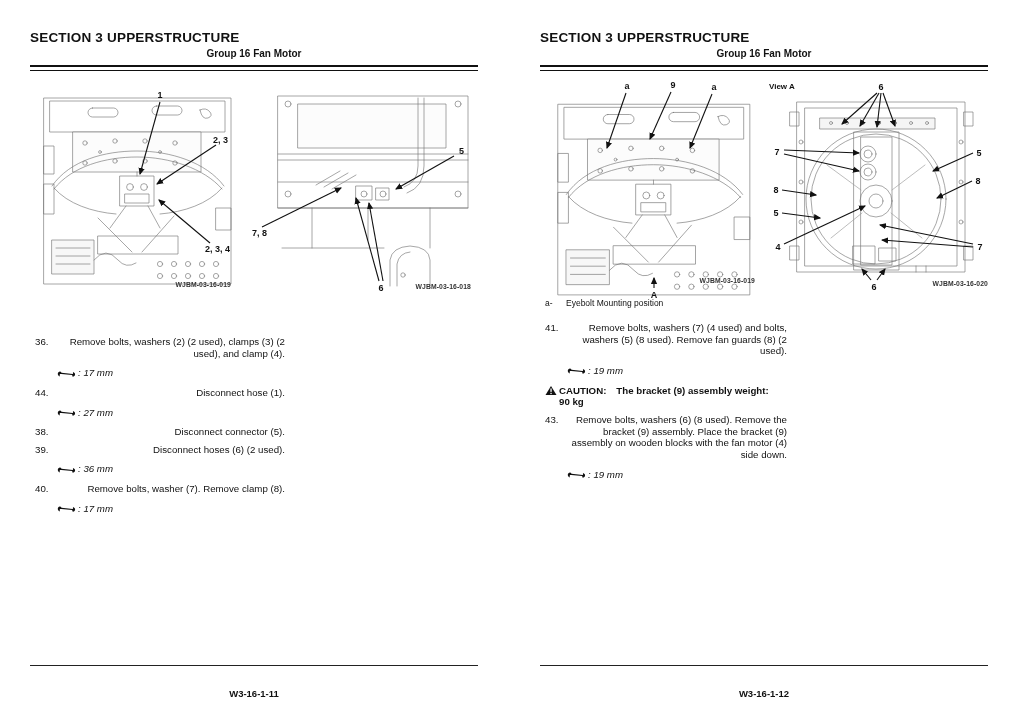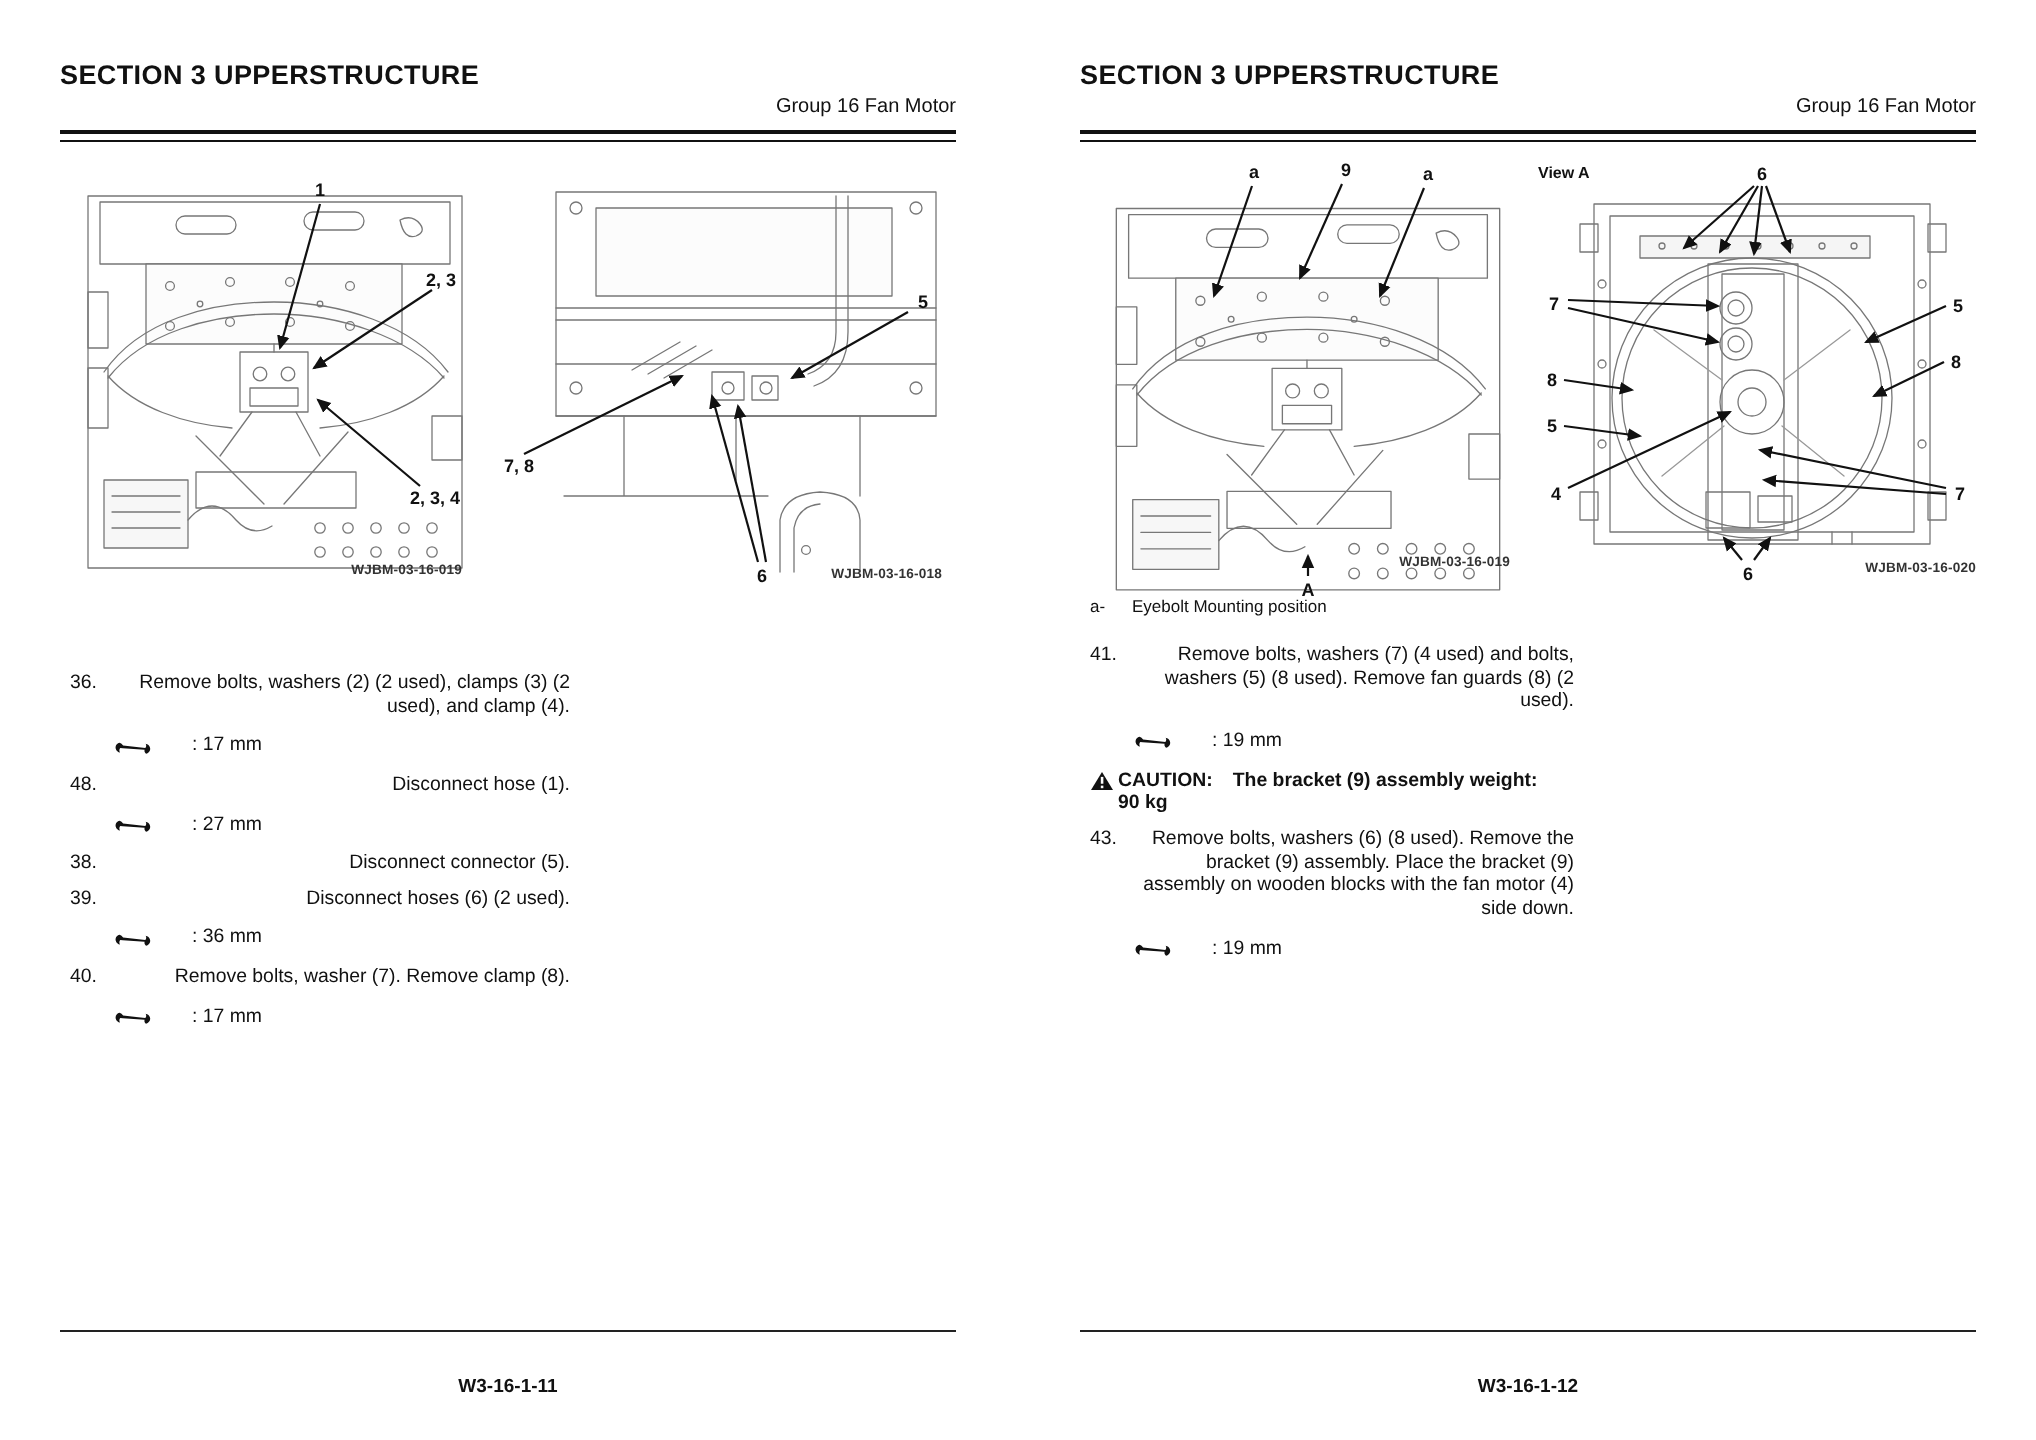--- a/index.html
+++ b/index.html
@@ -6,40 +6,40 @@
   body {
     width:1018px; height:720px; background:#ffffff;
     font-family:"Liberation Sans","DejaVu Sans",sans-serif;
     color:#111; position:relative; overflow:hidden;
   }
   .page { position:absolute; top:30px; width:448px; height:662px; }
   #page-left  { left:30px; }
   #page-right { left:540px; }
 
   .hdr-title { font-size:13.5px; font-weight:bold; letter-spacing:.2px; }
-  .hdr-sub   { text-align:right; font-size:10px;  font-weight:normal; margin-top:3px; }
+  .hdr-sub   { text-align:center; font-size:10px;  font-weight:bold; margin-top:3px; }
   .hdr-rule  { margin-top:6px; border-top:2.5px solid #111; border-bottom:1px solid #111; height:3px; }
 
   .fig { position:absolute; }
   svg text { font-family:"Liberation Sans","DejaVu Sans",sans-serif; }
   .co        { font-size:9px; font-weight:bold; fill:#111; }
   .fig-code  { font-size:6.8px; font-weight:bold; fill:#333; letter-spacing:.1px; }
   .view-label{ font-size:8px; font-weight:bold; fill:#111; }
   .co-line   { stroke:#111; stroke-width:1.1; fill:none; }
   .art       { stroke:#777; stroke-width:.65; fill:none; stroke-linecap:round; stroke-linejoin:round; }
 
   .steps { position:absolute; left:5px; width:250px; font-size:9.7px; line-height:1.2; }
   #page-left  .steps { top:300px; }
   #page-right .steps { top:268px; width:242px; }
 
   .step { display:flex; margin-top:6px; }
   .step .num { flex:0 0 21px; }
   .step .txt { flex:1;text-align:right; }
 
-  .wrench-line { display:flex; align-items:center; gap:18px; margin:8px 0 8px 22px; }
+  .wrench-line { display:flex; align-items:center; gap:0; margin:8px 0 8px 22px;font-style:italic; }
   .wrench-line .wtxt { font-size:9.7px; }
 
   .legend { display:flex; font-size:8.5px; margin:0 0 14px 0; }
   .legend .key { flex:0 0 21px; }
 
   .caution { position:relative; padding-left:14px; width:218px; font-weight:bold; margin-top:7px; }
   .caution .cicon { position:absolute; left:0; top:0; }
   .caution .clabel { margin-right:10px; }
 
   .important { padding-left:12px; text-indent:-12px; width:232px; font-weight:bold; margin-top:9px; }
@@ -199,21 +199,21 @@
       <span class="num">36.</span>
       <span class="txt">Remove bolts, washers (2) (2 used), clamps (3) (2 used), and clamp (4).</span>
     </div>
     <div class="wrench-line">
       <svg width="21" height="9" viewBox="0 0 24 10">
         <path d="M3.2 2.6 C1.6 2.9 .6 4.4 1 6 C1.3 7.2 2.3 8 3.5 8.2 C2.9 7.3 2.9 6.2 3.6 5.5 L5 5.7 L17.5 6.6 C17.2 7.4 17.5 8.3 18.3 8.8 C19.9 8.5 21 7 20.6 5.4 C20.3 4.2 19.3 3.4 18.1 3.2 C18.6 4 18.5 5 17.9 5.6 L5.2 4.2 L4.3 3.1 Z" fill="#111"></path>
       </svg>
       <span class="wtxt">: 17 mm</span>
     </div>
     <div class="step">
-      <span class="num">48.</span>
+      <span class="num">44.</span>
       <span class="txt">Disconnect hose (1).</span>
     </div>
     <div class="wrench-line">
       <svg width="21" height="9" viewBox="0 0 24 10">
         <path d="M3.2 2.6 C1.6 2.9 .6 4.4 1 6 C1.3 7.2 2.3 8 3.5 8.2 C2.9 7.3 2.9 6.2 3.6 5.5 L5 5.7 L17.5 6.6 C17.2 7.4 17.5 8.3 18.3 8.8 C19.9 8.5 21 7 20.6 5.4 C20.3 4.2 19.3 3.4 18.1 3.2 C18.6 4 18.5 5 17.9 5.6 L5.2 4.2 L4.3 3.1 Z" fill="#111"></path>
       </svg>
       <span class="wtxt">: 27 mm</span>
     </div>
     <div class="step">
       <span class="num">38.</span>

